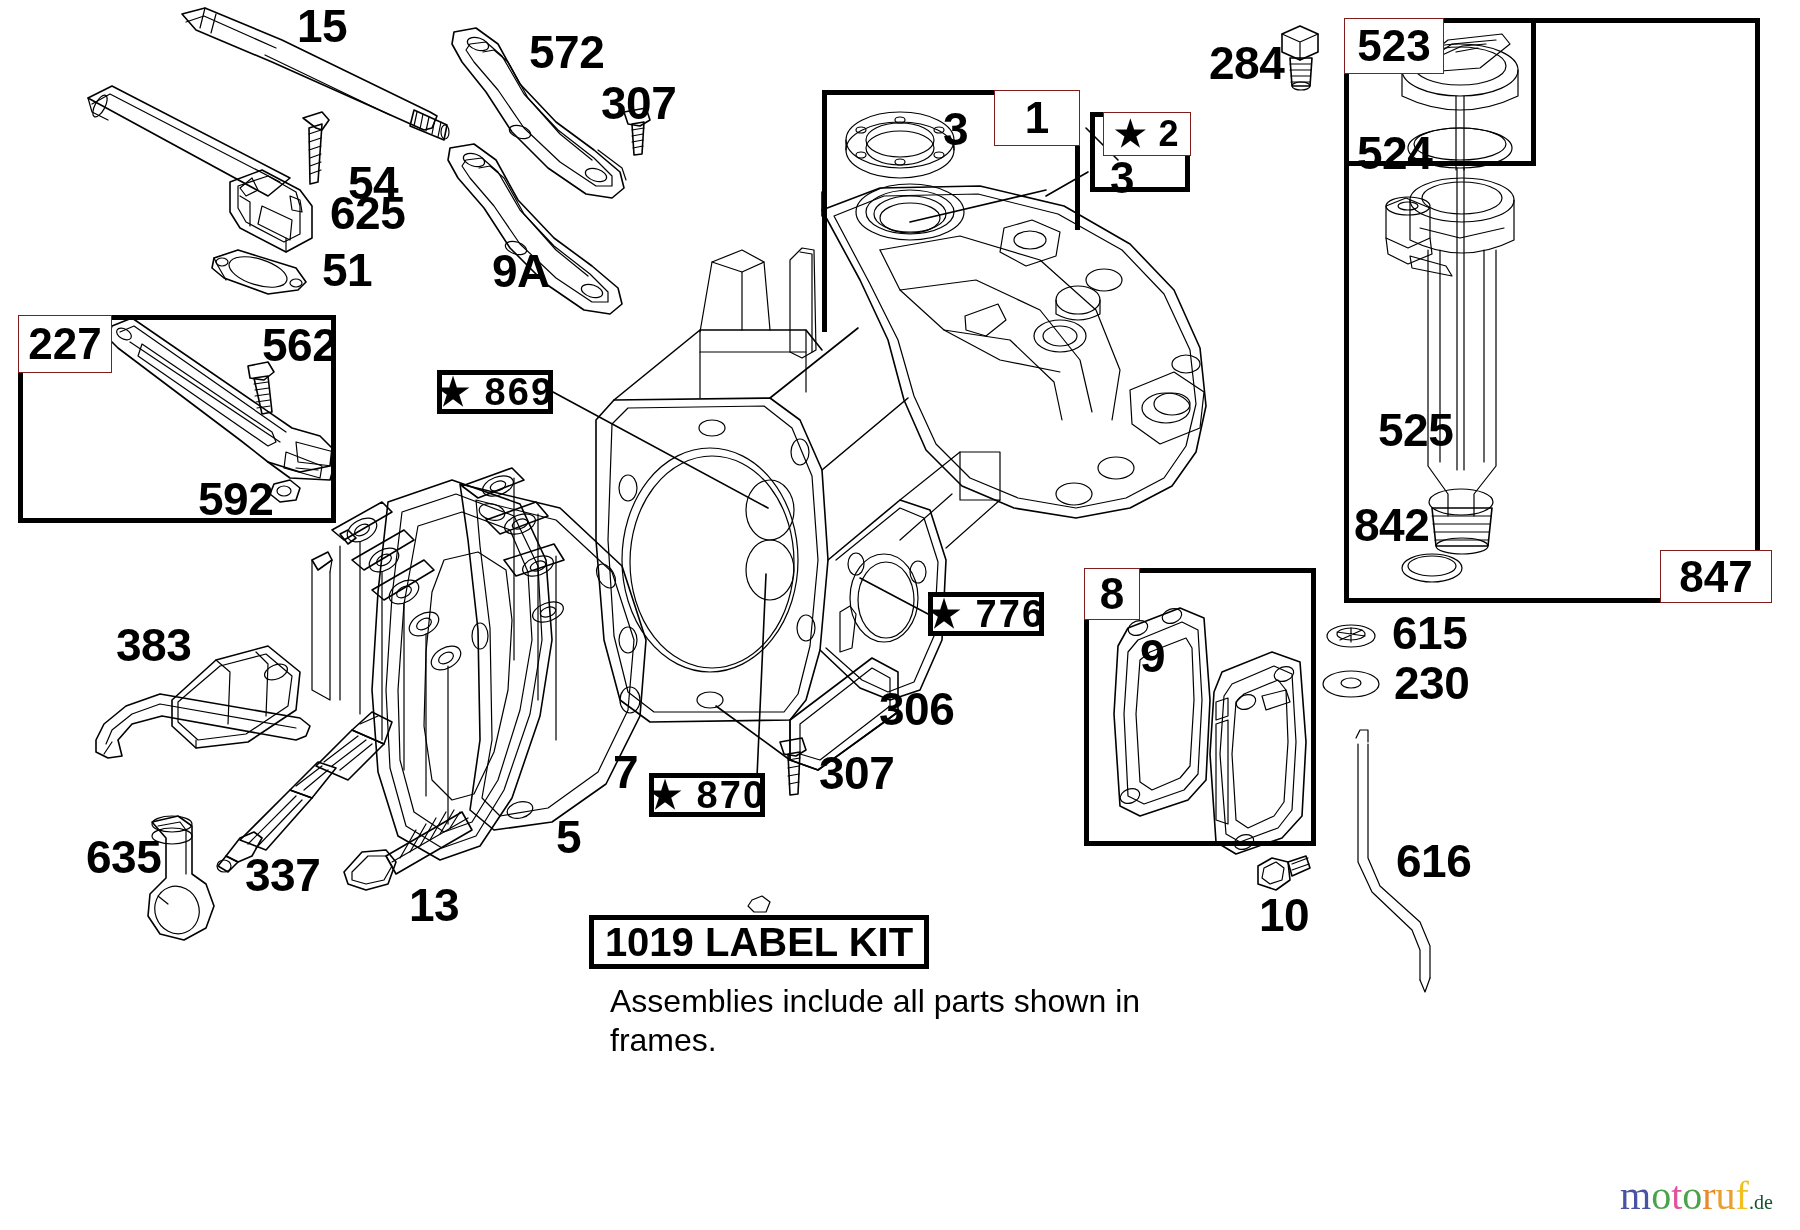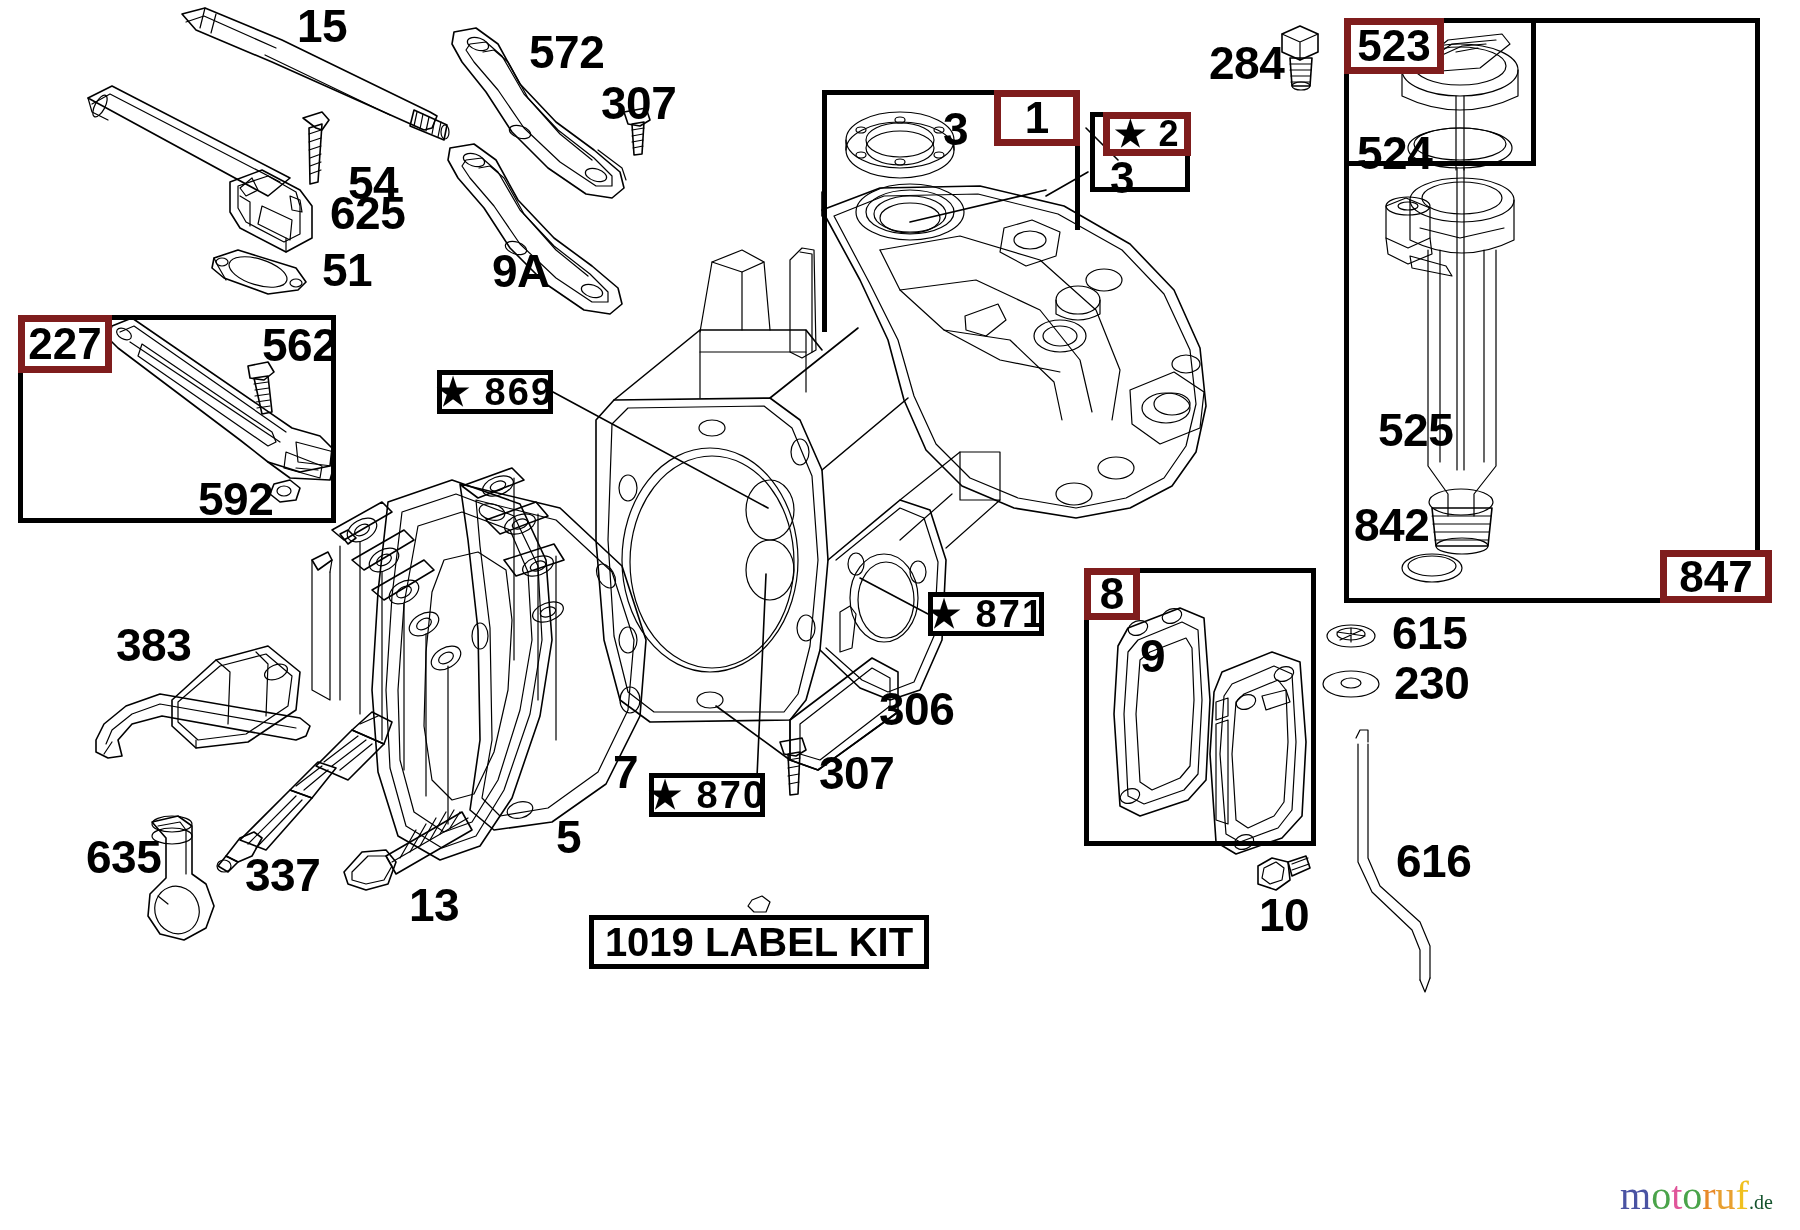--- a/index.html
+++ b/index.html
@@ -38,21 +38,21 @@
   
   .frame{
     position:absolute;
     border:5px solid #000;
     background:transparent;
     box-sizing:border-box;
   }
   
   .tab{
     position:absolute;
-    border:7px solid #7f1d1d;
+    border:1px solid #7f1d1d;
     background:#fff;
     display:flex;align-items:center;justify-content:center;
     font-weight:bold;font-family:"Liberation Sans",sans-serif;
     box-sizing:border-box;
     line-height:1;
   }
   svg.art{position:absolute;left:0;top:0;width:1800px;height:1230px;pointer-events:none;}
   .art path,.art line,.art polyline,.art polygon,.art circle,.art ellipse,.art rect{
     fill:none;stroke:#000;stroke-width:1.6;
     stroke-linejoin:round;stroke-linecap:round;
@@ -528,21 +528,21 @@
   <div class="lbl" style="left:409px;top:882px;font-size:46px;">13</div>
 
   <div class="lbl" style="left:556px;top:814px;font-size:46px;">5</div>
 
   <div class="lbl" style="left:613px;top:749px;font-size:46px;">7</div>
 
   <div class="boxed" style="left:437px;top:370px;width:116px;height:44px;font-size:38px;letter-spacing:2px;">★ 869</div>
 
   <div class="boxed" style="left:649px;top:773px;width:116px;height:44px;font-size:38px;letter-spacing:2px;">★ 870</div>
 
-  <div class="boxed" style="left:928px;top:592px;width:116px;height:44px;font-size:38px;letter-spacing:2px;">★ 871</div>
+  <div class="boxed" style="left:928px;top:592px;width:116px;height:44px;font-size:38px;letter-spacing:2px;">★ 776</div>
 
   <div class="lbl" style="left:879px;top:686px;font-size:46px;">306</div>
 
   <div class="lbl" style="left:819px;top:750px;font-size:46px;">307</div>
 
   <div class="lbl" style="left:943px;top:106px;font-size:46px;">3</div>
 
   <div class="tab" style="left:994px;top:90px;width:86px;height:56px;font-size:44px;">1</div>
 
   <div class="tab" style="left:1103px;top:112px;width:88px;height:44px;font-size:36px;letter-spacing:1px;">★ 2</div>
@@ -569,18 +569,20 @@
 
   <div class="lbl" style="left:1140px;top:633px;font-size:46px;">9</div>
 
   <div class="lbl" style="left:1259px;top:892px;font-size:46px;">10</div>
 
   <div class="lbl" style="left:1396px;top:838px;font-size:46px;">616</div>
 
 
   <div class="boxed" style="left:589px;top:915px;width:340px;height:54px;font-size:40px;letter-spacing:0px;">1019 LABEL KIT</div>
 
+  <div class="note" style="left:610px;top:982px;font-size:32px;line-height:1.22;white-space:pre-line;">Assemblies include all parts shown in
+frames.</div>
 
   <div id="wm" style="left:1620px;top:1172px;">
     <span style="color:#4a53a3;">m</span><span style="color:#4aa34a;">o</span><span style="color:#e0559a;">t</span><span style="color:#4aa34a;">o</span><span style="color:#e88a2a;">r</span><span style="color:#e8a030;">u</span><span style="color:#f0c020;">f</span><span class="de">.de</span>
   </div>
 
 </div>
 
 </body></html>

